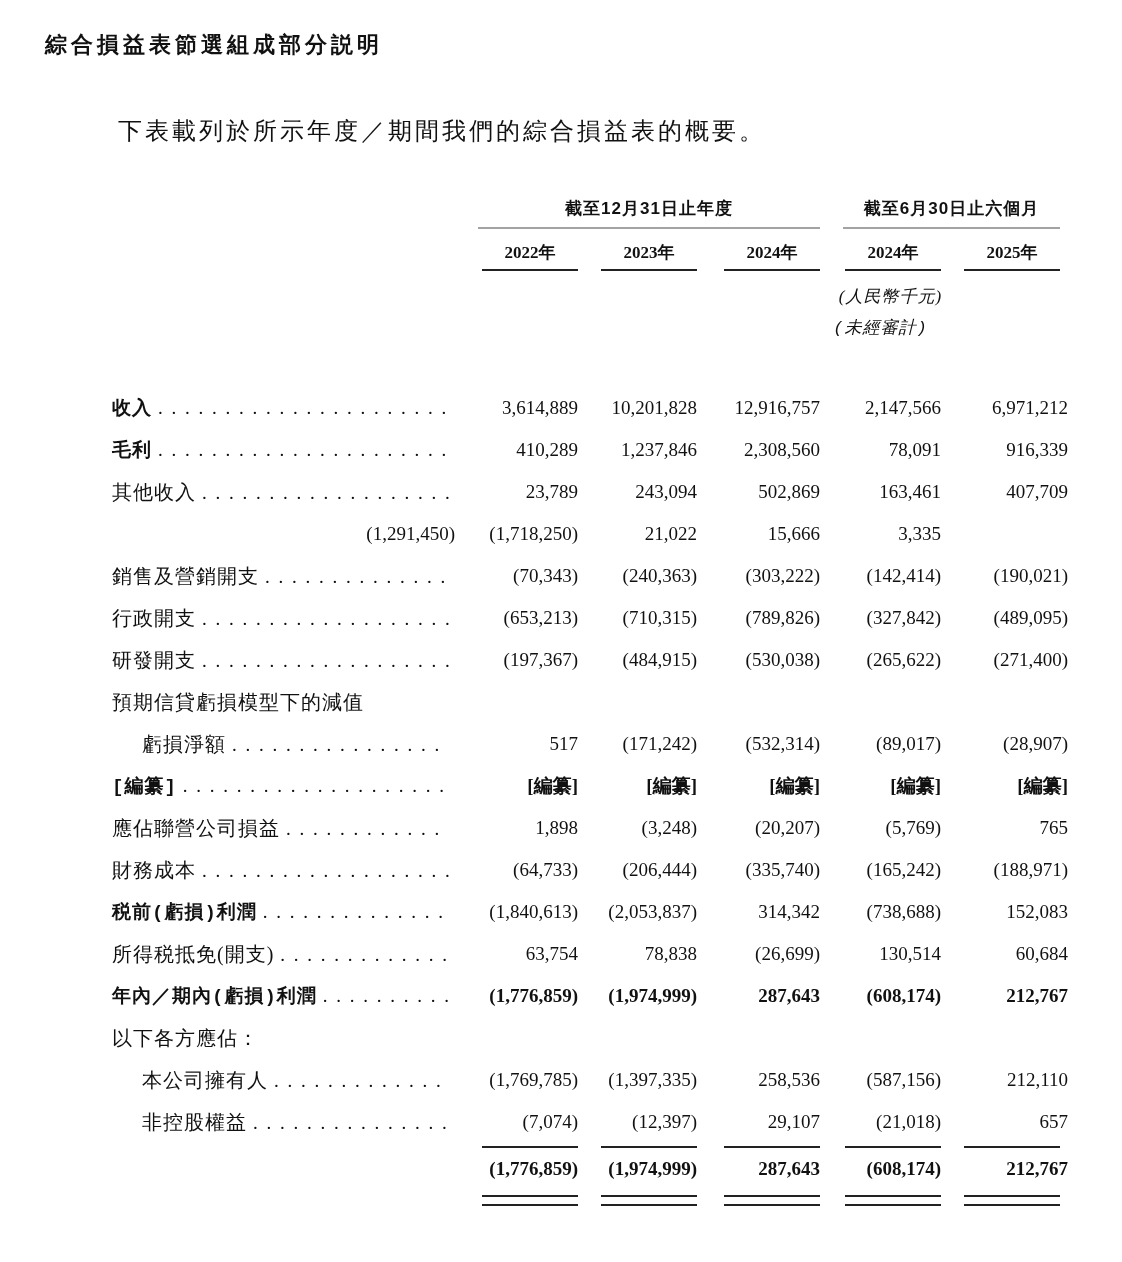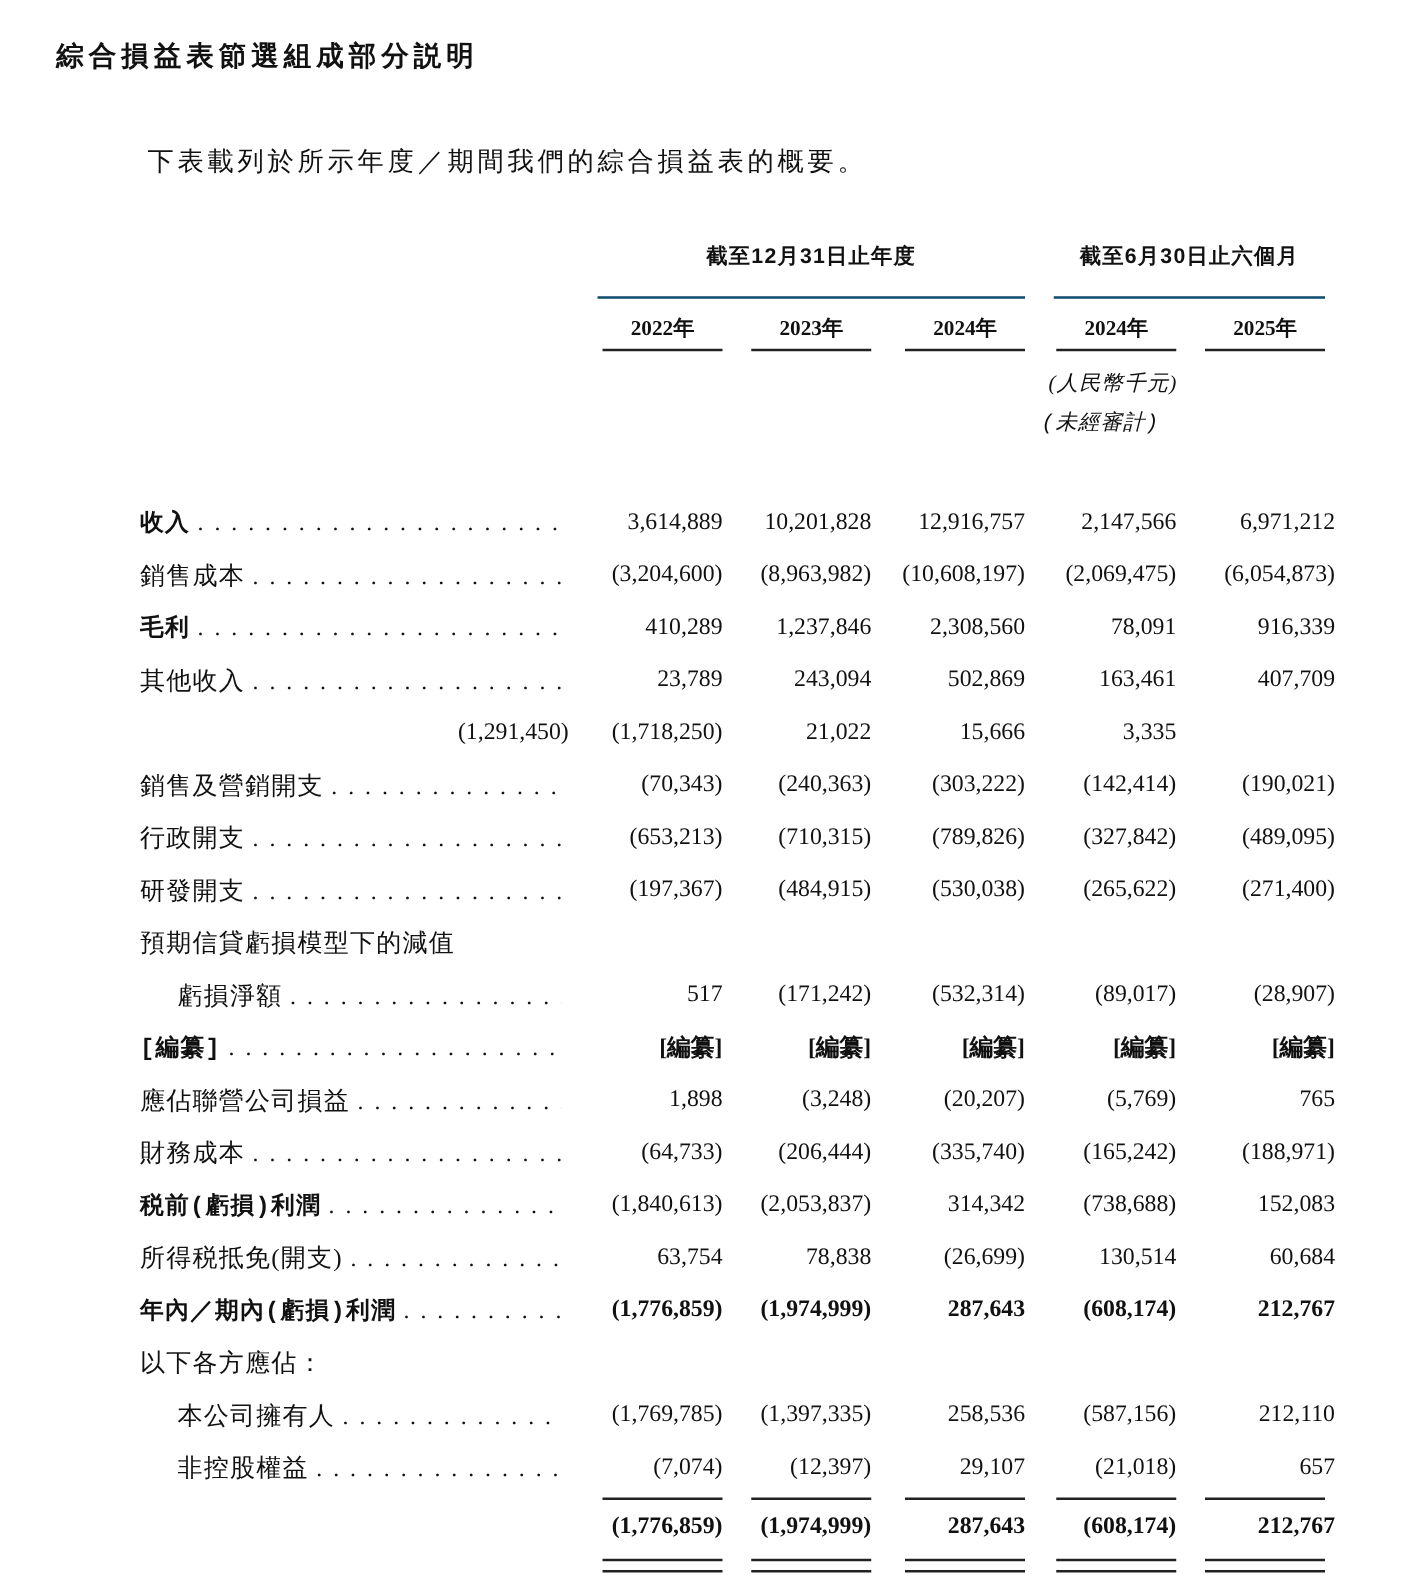--- a/index.html
+++ b/index.html
@@ -8,33 +8,33 @@
     font-family:"Liberation Serif","DejaVu Serif",serif;
     overflow:hidden;
   }
   .doc-title{
     margin:30px 0 0 45px;
     font-family:Liberation Sans, sans-serif;
     font-size:22px;font-weight:700;letter-spacing:4px;
   }
   .intro{
     margin:55px 0 0 118px;
-    font-size:21px;letter-spacing:3px;
+    font-size:24px;letter-spacing:3px;
   }
   .table-wrap{width:956px;margin:50px 54px 0 112px;}
   .grid{display:grid;grid-template-columns:343px 123px 119px 123px 121px 127px;}
   .groups-grid{display:grid;grid-template-columns:343px 365px 248px;}
   .cell{min-width:0;}
   .num{text-align:right;font-size:19px;}
   .grid > .cell:last-child{padding-right:8px;}
   .group-box{
     width:342px;margin-left:auto;text-align:center;
     font-family:"Liberation Sans","DejaVu Sans",sans-serif;
     font-weight:700;font-size:17px;letter-spacing:1px;
-    border-bottom:2px solid #0c4a6e;padding-bottom:21px;
+    border-bottom:2px solid #a3a3a3;padding-bottom:7px;
   }
   .group-box.g2b{width:217px;margin-right:8px;}
   .years{margin-top:12px;}
   .year-box{
     width:96px;margin-left:auto;text-align:center;
     font-weight:700;font-size:17px;
     border-bottom:2px solid #222;padding-bottom:5px;
   }
   .note-row1{margin-top:14px;gap:44px;}
   .note-row2{margin-top:8px;font-family:Liberation Mono, monospace;}
@@ -121,31 +121,20 @@
           <div class="row-label">收入</div>
           <div class="leader"></div>
         </div>
         <div class="cell num">3,614,889</div>
         <div class="cell num">10,201,828</div>
         <div class="cell num">12,916,757</div>
         <div class="cell num">2,147,566</div>
         <div class="cell num">6,971,212</div>
       </div>
       <div class="row">
-        <div class="cell label-cell">
-          <div class="row-label">銷售成本</div>
-          <div class="leader"></div>
-        </div>
-        <div class="cell num">(3,204,600)</div>
-        <div class="cell num">(8,963,982)</div>
-        <div class="cell num">(10,608,197)</div>
-        <div class="cell num">(2,069,475)</div>
-        <div class="cell num">(6,054,873)</div>
-      </div>
-      <div class="row">
         <div class="cell label-cell bold">
           <div class="row-label">毛利</div>
           <div class="leader"></div>
         </div>
         <div class="cell num">410,289</div>
         <div class="cell num">1,237,846</div>
         <div class="cell num">2,308,560</div>
         <div class="cell num">78,091</div>
         <div class="cell num">916,339</div>
       </div>

